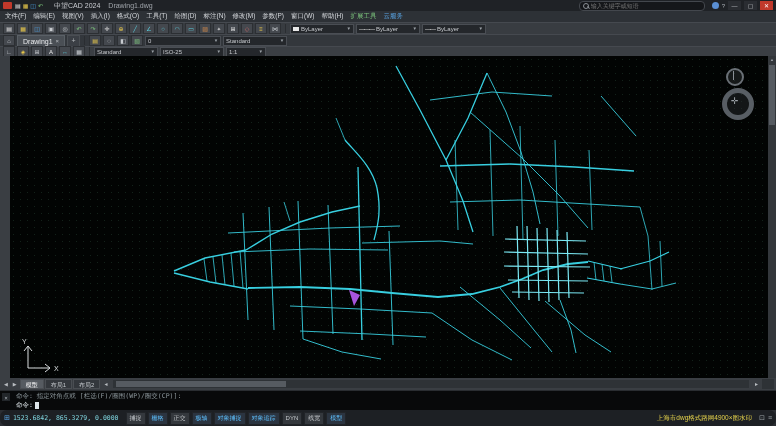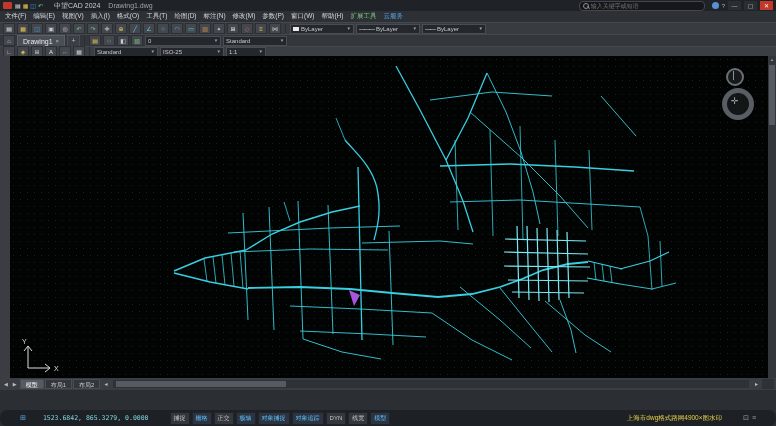--- a/index.html
+++ b/index.html
@@ -79,21 +79,21 @@
   .cmd{position:absolute;left:0;top:390px;width:776px;height:20px;background:#08090a;
        border-top:1px solid #2a2d31;box-sizing:border-box;padding:1px 4px 0 16px;
        font-family:"DejaVu Sans Mono","Liberation Mono",monospace;}
   .cmd-close{position:absolute;left:2px;top:2px;width:8px;height:8px;background:#22262a;
              color:#aab0b6;font-size:6px;display:flex;align-items:center;justify-content:center;}
   .cmd-history{font-size:6.5px;color:#8d979c;white-space:nowrap;}
   .cmd-line{font-size:6.5px;color:#dde4e8;display:flex;align-items:center;gap:2px;}
   .caret-block{width:4px;height:7px;background:#dde4e8;display:inline-block;}
   
   .statusbar{position:absolute;left:0;top:410px;width:776px;height:16px;background:#1d2024;
-             display:flex;align-items:center;gap:17px;padding:0 20px;box-sizing:border-box;border-radius:7px;}
+             display:flex;align-items:center;gap:3px;padding:0 4px;box-sizing:border-box;border-radius:7px;}
   .stat-grid-icon{font-size:7px;color:#5aa7e8;}
   .coords{font-size:6.5px;color:#7fd4de;font-family:"DejaVu Sans Mono","Liberation Mono",monospace;
           white-space:nowrap;margin-right:4px;}
   .sbtn{font-size:6px;color:#c3c7cb;background:#34383d;border:1px solid #212428;padding:0 3px;
         height:11px;line-height:11px;white-space:nowrap;flex:0 0 auto;}
   .sbtn.active{color:#5ec1ff;background:#2b3440;}
   .watermark{margin-left:auto;font-size:6.5px;color:#e5d24b;white-space:nowrap;}
   .stat-icons{display:flex;gap:3px;margin-left:4px;}
   .stat-icons span{font-size:7px;color:#9aa0a6;}
 </style>
@@ -304,20 +304,28 @@
         <span class="ltab">布局2</span>
       </span>
     <span class="harrow">◄</span>
     <div class="htrack">
       <div class="hthumb"></div>
     </div>
     <span class="harrow">►</span>
     <div class="hcorner"></div>
   </div>
 
+  <div class="cmd">
+    <div class="cmd-close">×</div>
+    <div class="cmd-history">命令: 指定对角点或 [栏选(F)/圈围(WP)/圈交(CP)]:</div>
+    <div class="cmd-line">
+      <span>命令:</span>
+      <span class="caret-block"></span>
+    </div>
+  </div>
 
   <div class="statusbar">
     <span class="stat-grid-icon">⊞</span>
     <span class="coords">1523.6842, 865.3279, 0.0000</span>
     <span id="statusbtns" style="display:flex;gap:2px;">
         <span class="sbtn">捕捉</span>
         <span class="sbtn active">栅格</span>
         <span class="sbtn">正交</span>
         <span class="sbtn active">极轴</span>
         <span class="sbtn active">对象捕捉</span>

